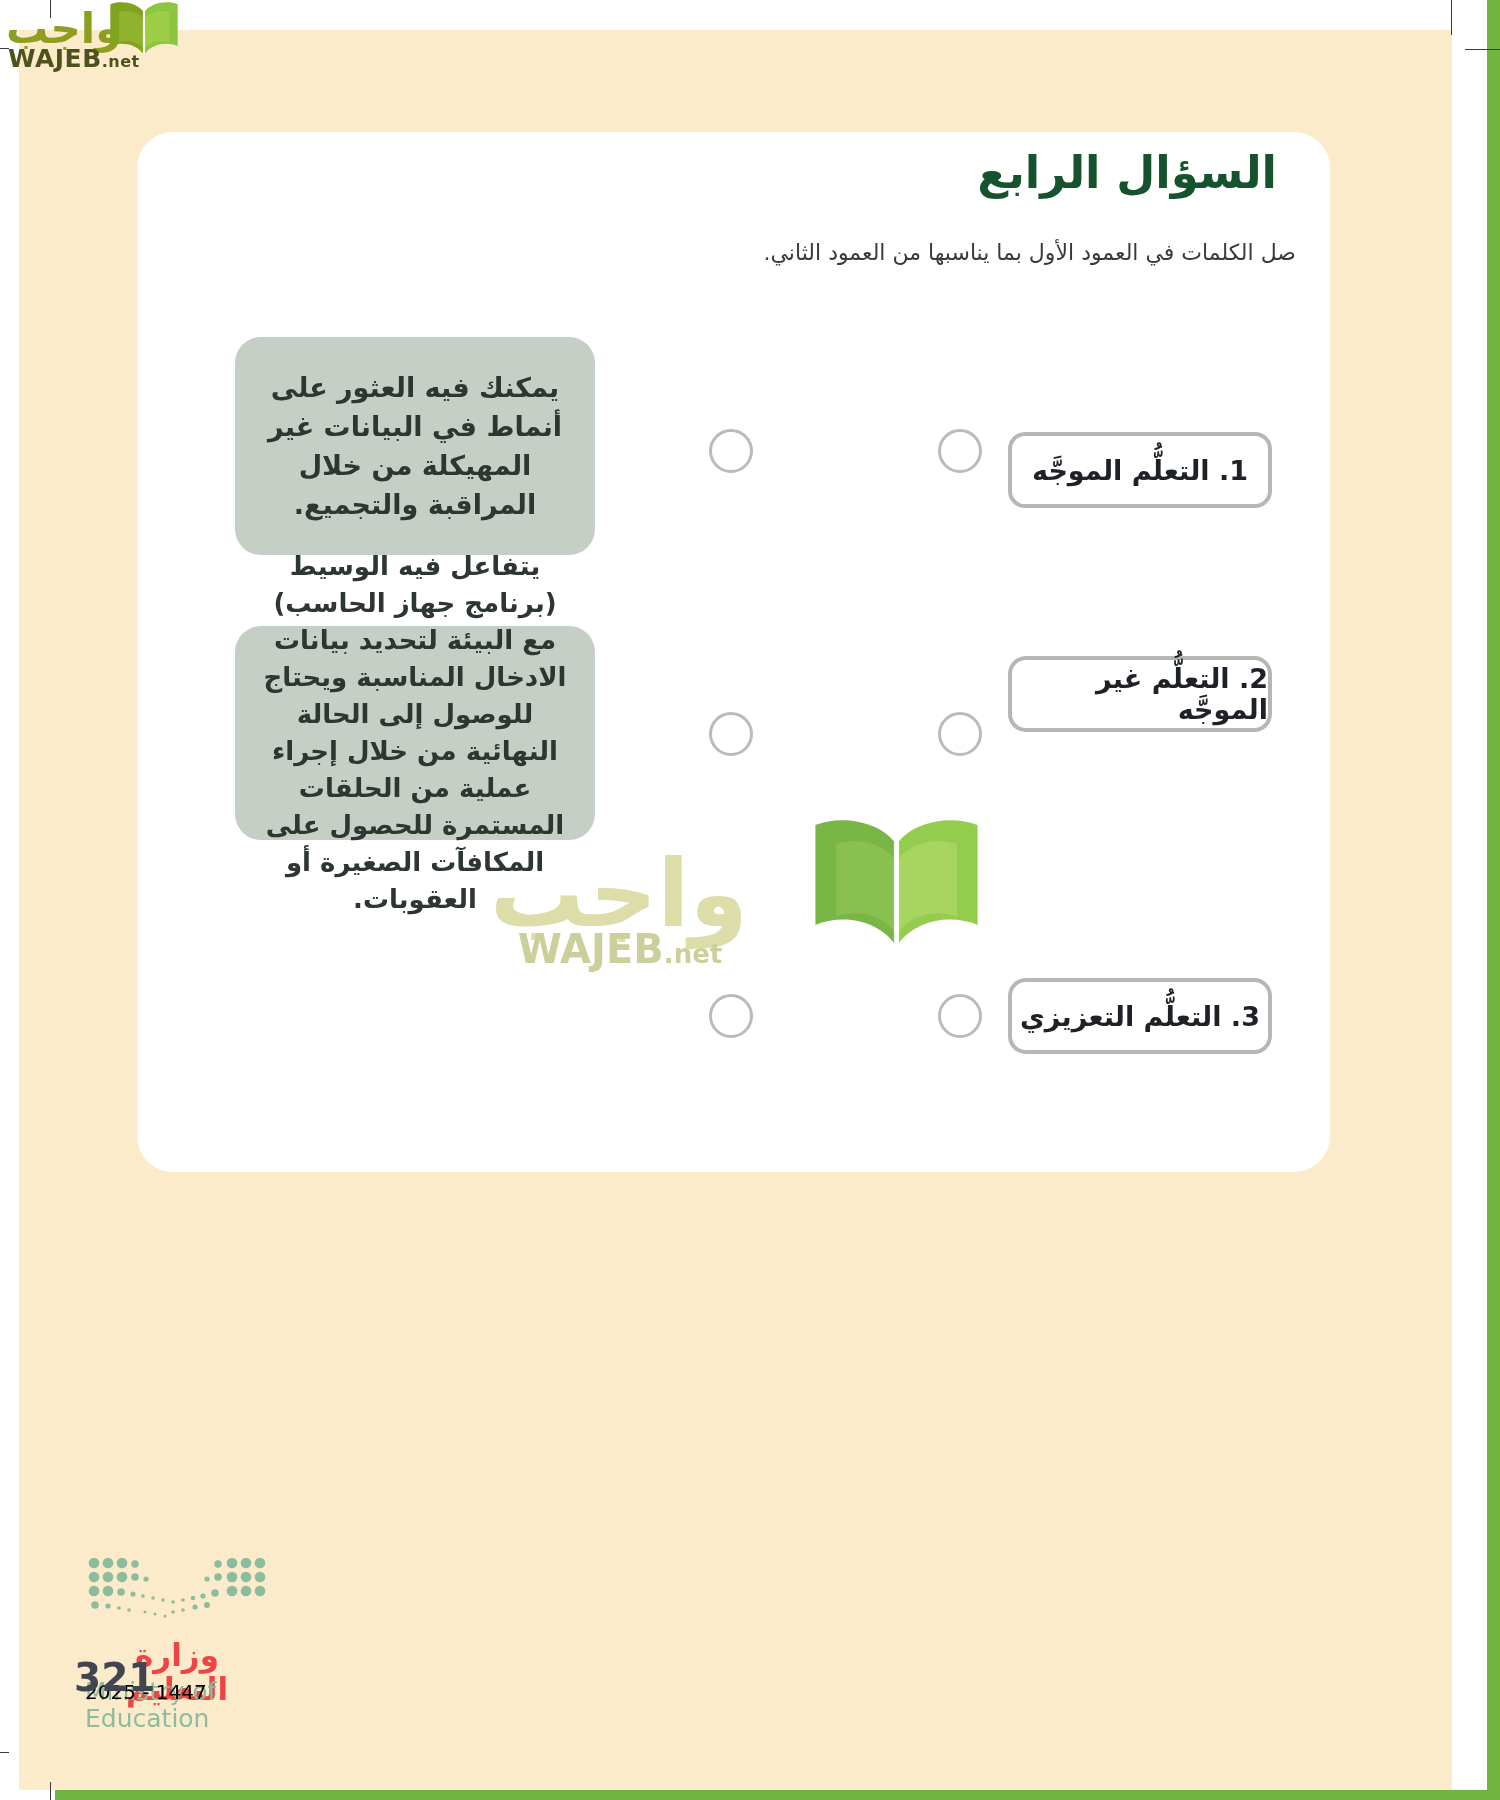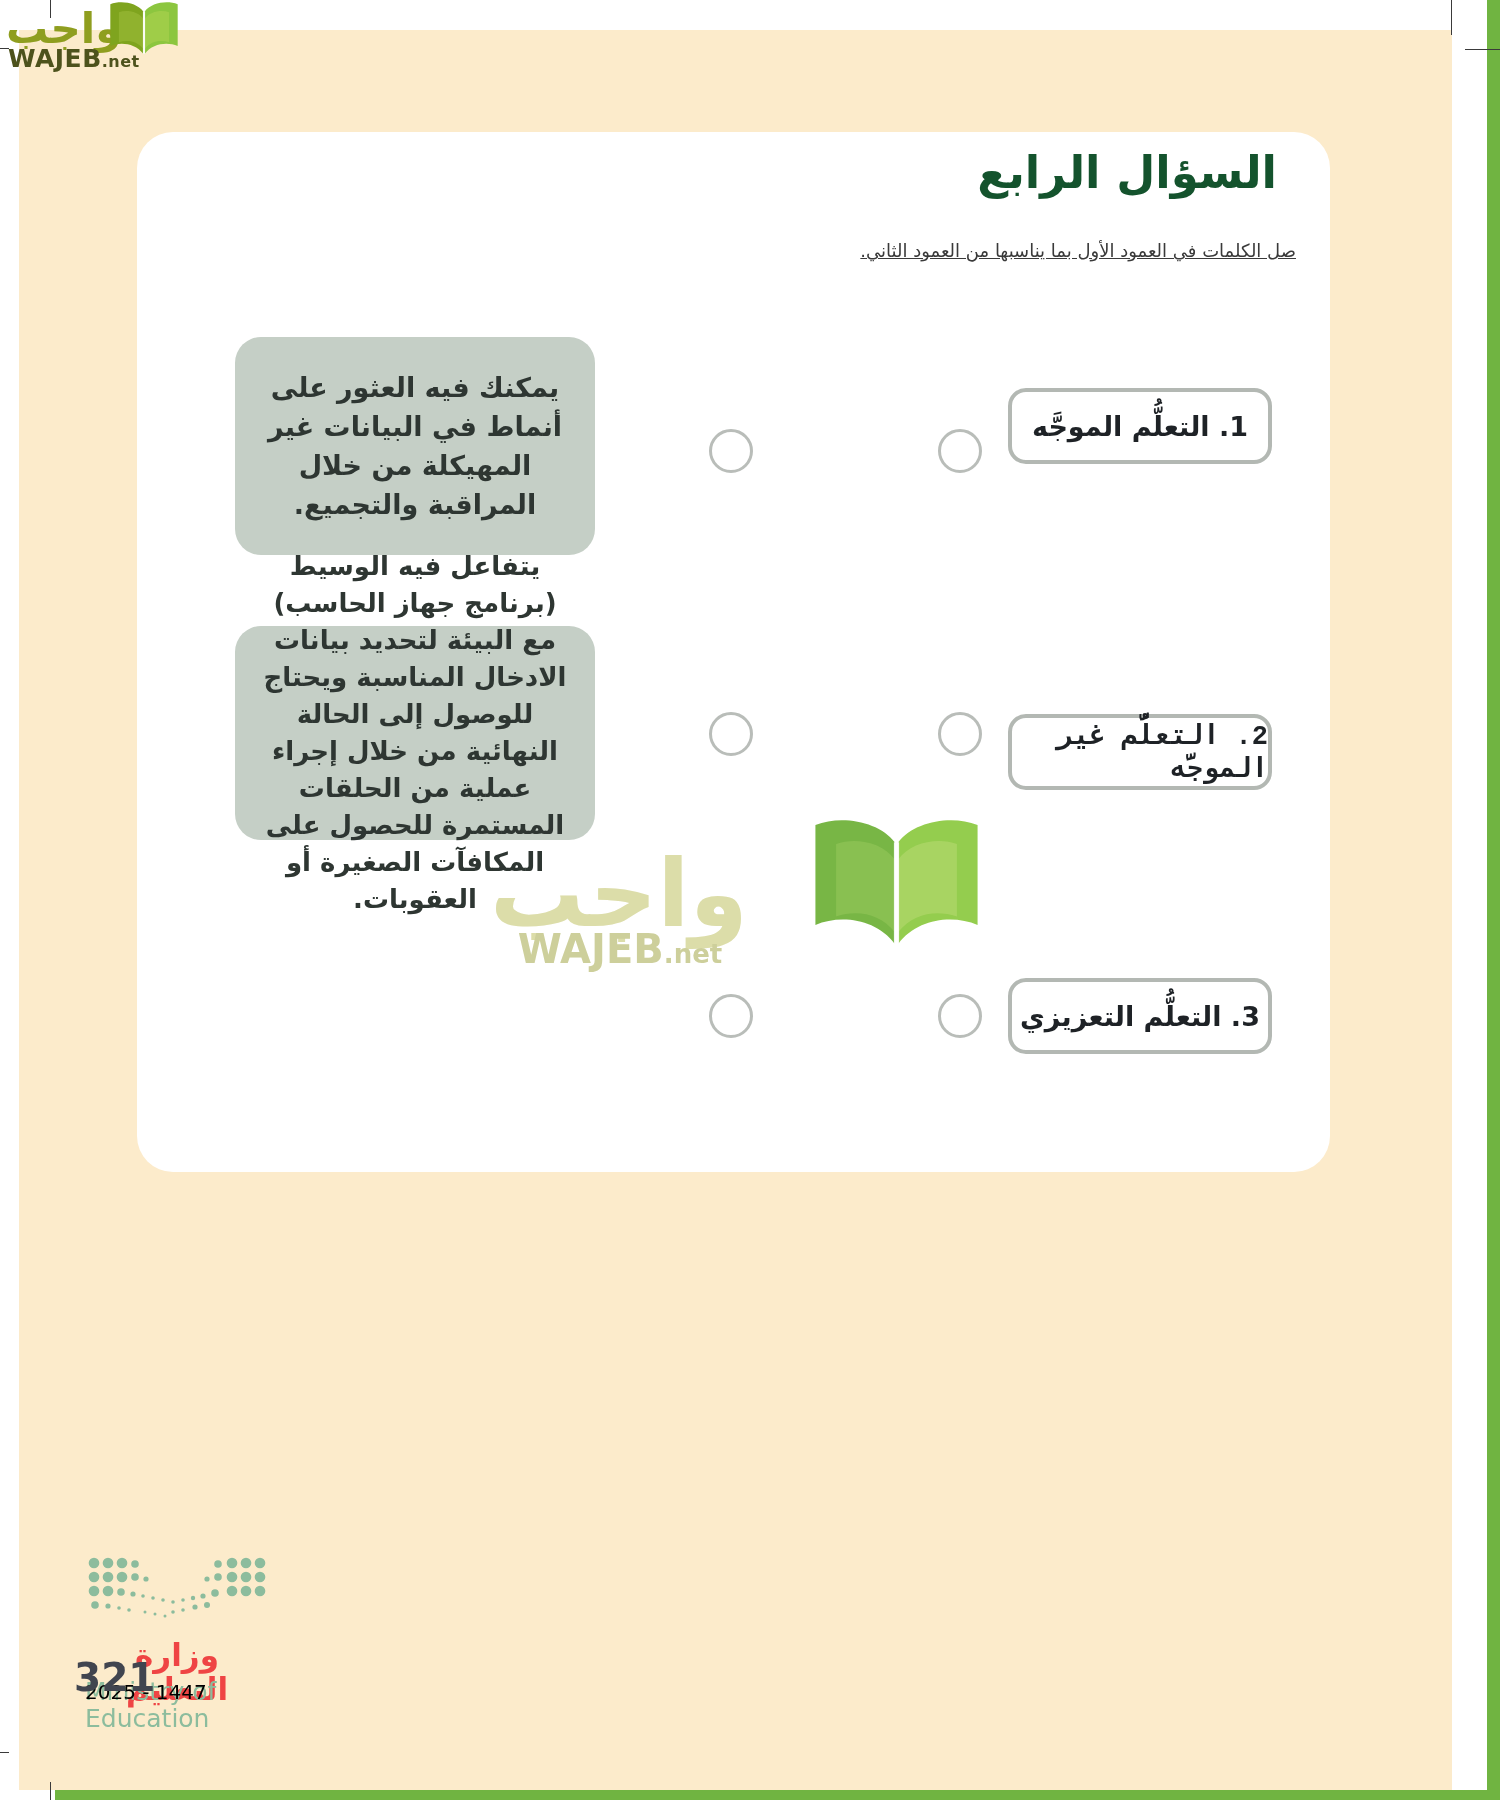--- a/index.html
+++ b/index.html
@@ -18,35 +18,35 @@
   
   #hdr-ar{left:6px;top:8px;width:96px;text-align:center;font-size:42px;line-height:42px;font-weight:bold;color:#8F9E1F;}
   #hdr-en{left:8px;top:46px;width:96px;text-align:center;font-size:25px;line-height:25px;font-weight:bold;color:#4D521C;letter-spacing:.5px;}
   #hdr-en .tld{font-size:16px;}
   #hdr-book{left:101px;top:0px;}
 
   
   #card{left:137px;top:132px;width:1193px;height:1040px;background:#FFFFFF;border-radius:36px;}
 
   #q-title{right:223px;top:146px;font-size:45px;font-weight:bold;color:#14532d;direction:rtl;}
-  #q-instr{right:204px;top:240px;font-size:18px;color:#3A3A3A;direction:rtl;text-decoration:underline;}
+  #q-instr{right:204px;top:240px;font-size:22px;color:#3A3A3A;direction:rtl;}
 
   
   .desc-box{left:235px;width:360px;background:#C5CFC6;border-radius:26px;display:flex;align-items:center;justify-content:center;direction:rtl;text-align:center;color:#2E3632;font-weight:600;}
   #desc-1{top:337px;height:218px;padding:0 30px;width:300px;font-size:27px;line-height:39px;}
   #desc-2{top:626px;height:214px;padding:0 22px;width:316px;font-size:26px;line-height:37px;}
   #desc-3{top:915px;height:203px;padding:0 24px;width:312px;font-size:26px;line-height:38px;}
 
   
   .dot{width:44px;height:44px;border-radius:50%;border:3px solid #B9BDB9;background:#FFFFFF;box-sizing:border-box;}
 
   
   .term-box{left:1008px;width:264px;height:76px;background:#FFFFFF;border:4px solid #B3B8B3;border-radius:18px;box-sizing:border-box;display:flex;align-items:center;justify-content:center;direction:rtl;font-size:27px;font-weight:600;color:#1E2226;}
-  #term-1{top:388px;}
-  #term-2{top:714px;font-family:Liberation Mono, monospace;}
+  #term-1{top:432px;border-radius:17px;}
+  #term-2{top:656px;}
   #term-3{top:978px;}
 
   
   #wm{pointer-events:none;}
   #wm-ar{left:492px;top:850px;width:256px;text-align:center;font-size:94px;line-height:88px;font-weight:bold;color:#DCDDA9;direction:rtl;z-index:5;}
   #wm-en{left:500px;top:928px;width:240px;text-align:center;font-size:40px;line-height:42px;font-weight:bold;color:#CDCF9B;z-index:5;}
   #wm-en .tld{font-size:26px;}
   #wm-book{left:793px;top:813px;z-index:4;opacity:.95;}
 
   

